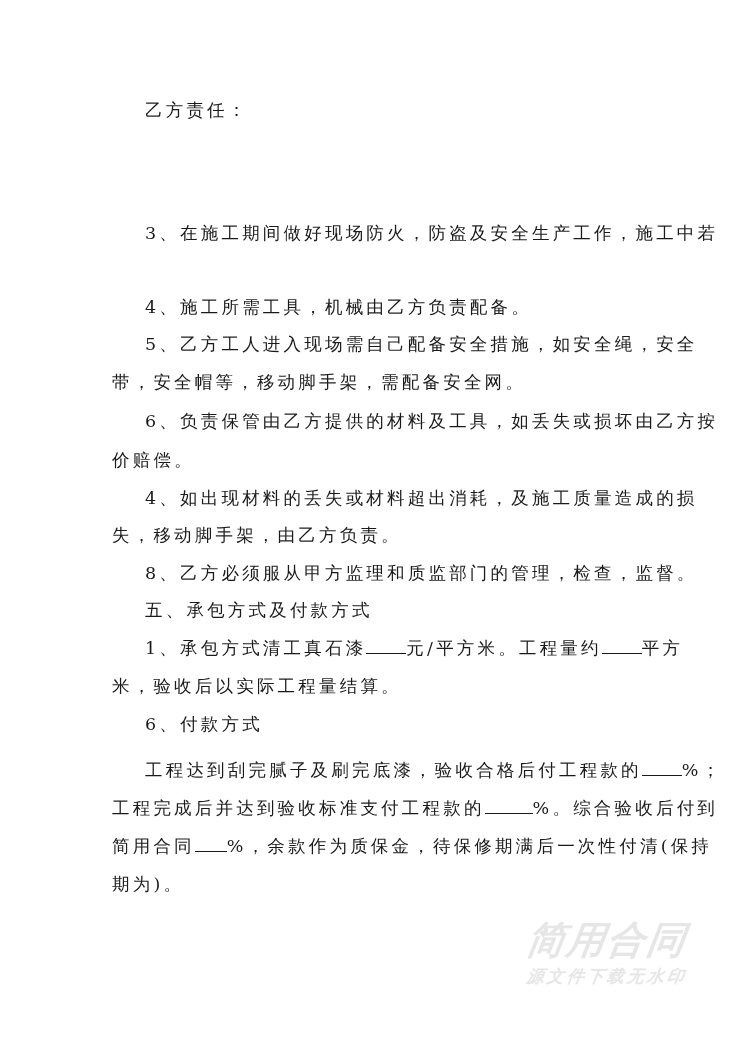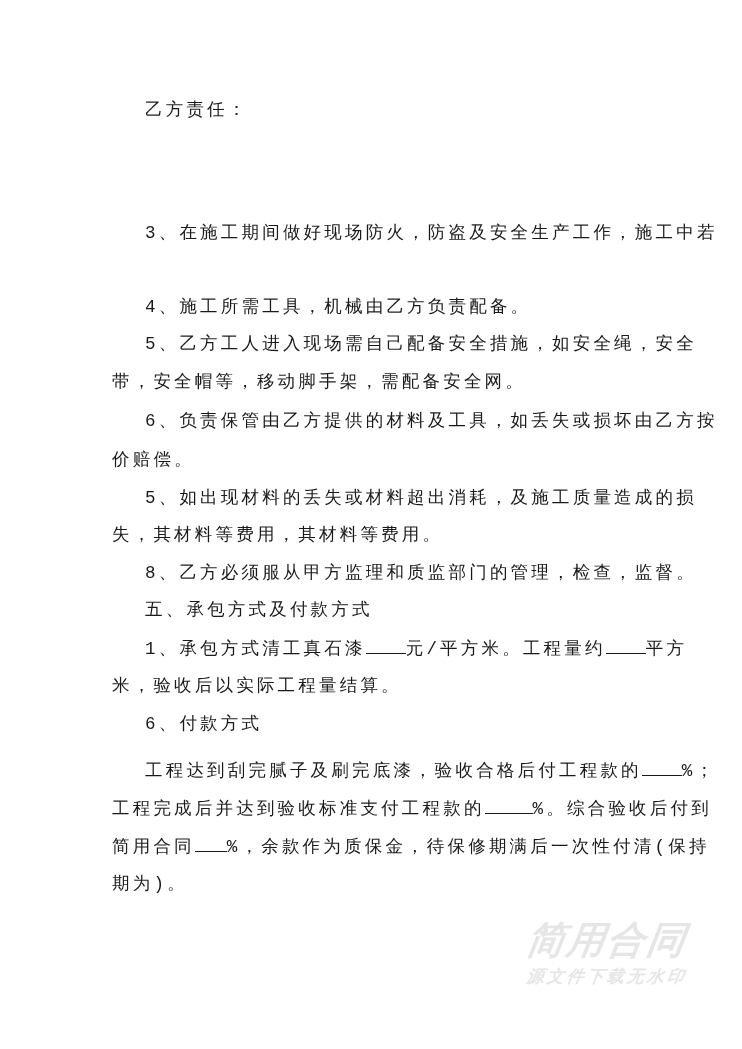--- a/index.html
+++ b/index.html
@@ -22,21 +22,20 @@
       height: 1049px;
       background: #ffffff;
     }
     .line {
       position: absolute;
       left: 112px;
       font-size: 17.5px;
       letter-spacing: 3.2px;
       white-space: nowrap;
       line-height: 22px;
-      font-family: Liberation Mono, monospace;
     }
     .indent { left: 145px; }
     .blank {
       display: inline-block;
       border-bottom: 1px solid #1a1a1a;
       height: 16px;
       vertical-align: baseline;
     }
     .watermark {
       position: absolute;
@@ -69,22 +68,22 @@
 
 <div class="page">
 
   <div class="line indent" style="top:99px">乙方责任：</div>
   <div class="line indent" style="top:222px">3、在施工期间做好现场防火，防盗及安全生产工作，施工中若</div>
   <div class="line indent" style="top:296px">4、施工所需工具，机械由乙方负责配备。</div>
   <div class="line indent" style="top:333px">5、乙方工人进入现场需自己配备安全措施，如安全绳，安全</div>
   <div class="line" style="top:371px">带，安全帽等，移动脚手架，需配备安全网。</div>
   <div class="line indent" style="top:410px">6、负责保管由乙方提供的材料及工具，如丢失或损坏由乙方按</div>
   <div class="line" style="top:449px">价赔偿。</div>
-  <div class="line indent" style="top:487px">5、如出现材料的丢失或材料超出消耗，及施工质量造成的损</div>
-  <div class="line" style="top:524px">失，其材料等费用，其材料等费用。</div>
+  <div class="line indent" style="top:487px">4、如出现材料的丢失或材料超出消耗，及施工质量造成的损</div>
+  <div class="line" style="top:524px">失，移动脚手架，由乙方负责。</div>
   <div class="line indent" style="top:562px">8、乙方必须服从甲方监理和质监部门的管理，检查，监督。</div>
   <div class="line indent" style="top:599px">五、承包方式及付款方式</div>
 
   <div class="line indent" style="top:637px">
     <span>1、承包方式清工真石漆</span><span class="blank" style="width:40px"></span><span>元/平方米。工程量约</span><span class="blank" style="width:40px"></span><span>平方</span>
   </div>
   <div class="line" style="top:675px">米，验收后以实际工程量结算。</div>
 
   <div class="line indent" style="top:713px">6、付款方式</div>
 

